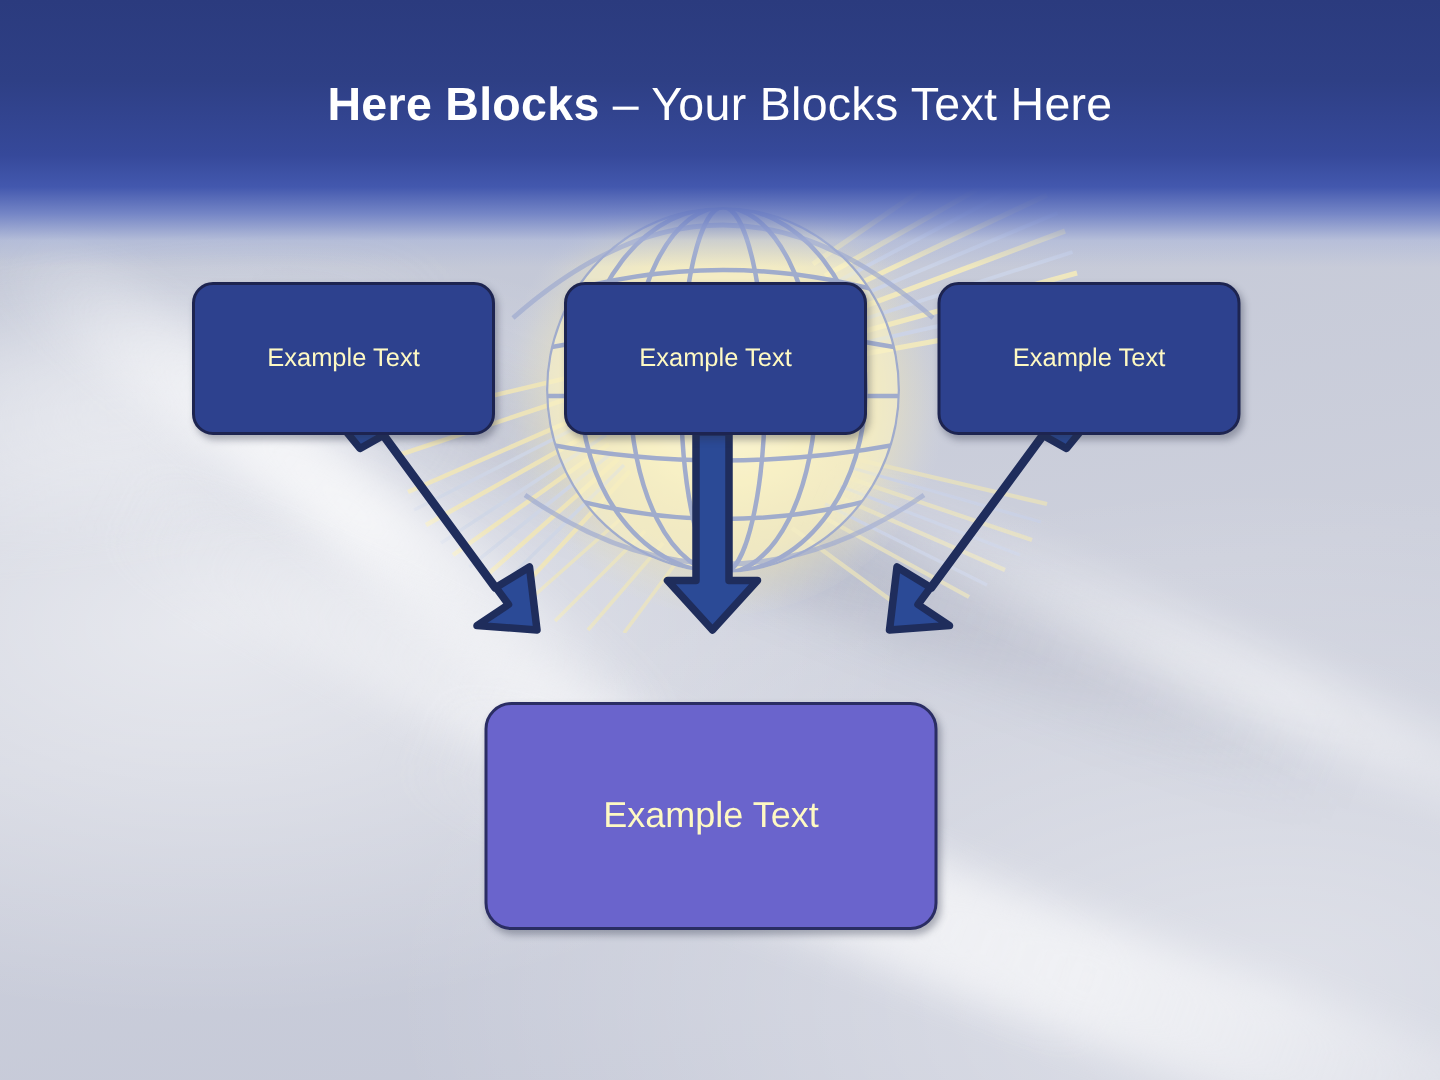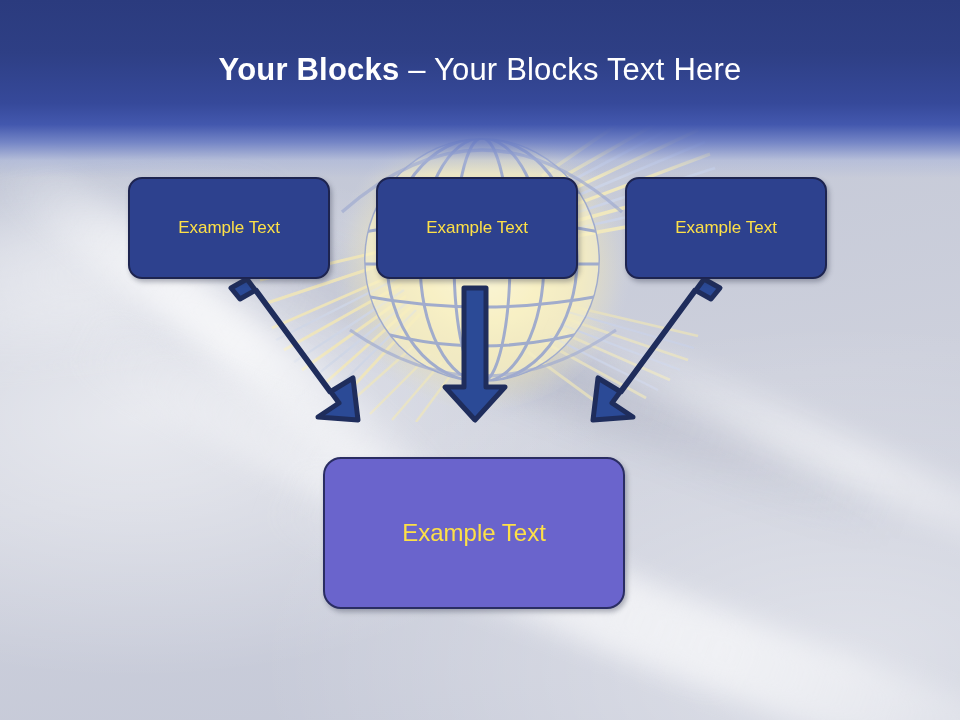--- a/index.html
+++ b/index.html
@@ -94,23 +94,24 @@
   .slide-title .t-normal { font-weight: normal; }
 
   
   .node {
     position: absolute;
     border-radius: 14px;
     box-sizing: border-box;
     display: flex;
     align-items: center;
     justify-content: center;
-    color: #fde047;
+    color: #fef9c3;
     text-align: center;
     box-shadow: 2px 3px 5px rgba(40,45,70,0.35);
+    margin-top: 11px;
   }
   .node-top {
     width: 202px; height: 102px;
     top: 177px;
     background: #2d418e;
     border: 2px solid #1d2450;
     font-size: 17px;
   }
   #node-1 { left: 128px; }
   #node-2 { left: 376px; }
@@ -235,21 +236,21 @@
     </g>
   </svg>
 
   <div class="bg-streak streak-a"></div>
   <div class="bg-streak streak-b"></div>
   <div class="bg-streak streak-c"></div>
   <div class="bg-streak streak-e"></div>
 
   <div class="header-band"></div>
   <div class="slide-title">
-    <span class="t-strong">Your Blocks</span><span class="t-normal"> – Your Blocks Text Here</span>
+    <span class="t-strong">Here Blocks</span><span class="t-normal"> – Your Blocks Text Here</span>
   </div>
 
   <svg class="arrow-layer" viewBox="0 0 960 720">
 
     <g>
       <path d="M 231 288
                L 247 279
                L 330 392
                L 353 378
                L 358 420

